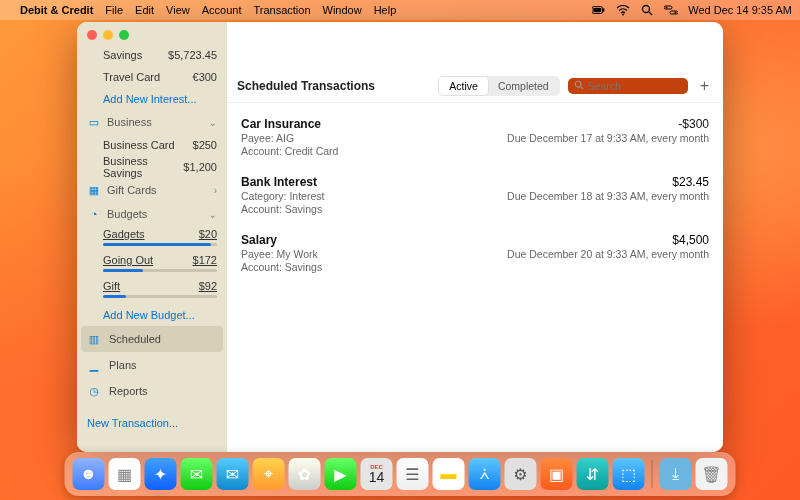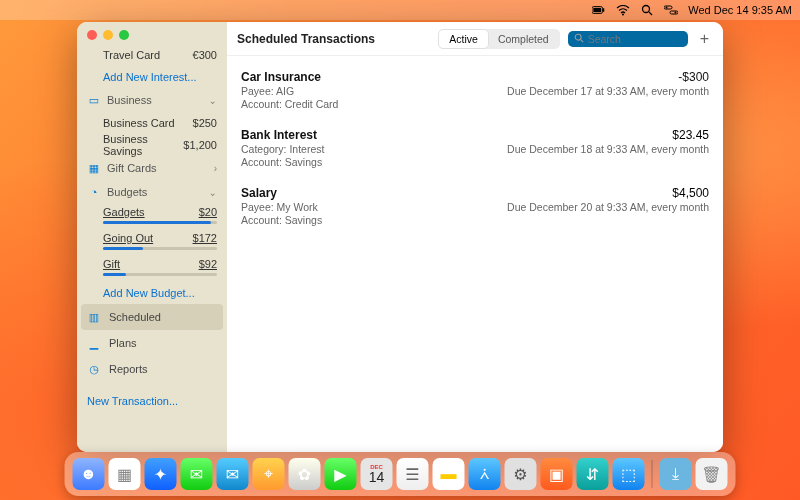--- a/index.html
+++ b/index.html
@@ -30,45 +30,56 @@
   .budget { padding:2px 10px 6px 26px; }
   .budget .bline{ display:flex; justify-content:space-between; font-size:11px;text-decoration:underline;}
   .budget .bar { height:3px; background:#c9c4af; border-radius:2px; margin-top:3px; position:relative;}
   .budget .fill{ position:absolute; left:0; top:0; bottom:0; background:#1e73d6; border-radius:2px;}
   .navitem { display:flex; align-items:center; gap:8px; padding:0 10px; height:26px; cursor:pointer; color:#444;}
   .navitem.sel { background:#d6d0b8; border-radius:4px; margin:0 4px; padding:0 6px;}
   .navitem .ico { width:14px; color:#0a7fd6; text-align:center;}
   .footer-link { color:#0970cf; padding:8px 10px; border-top: none; }
   
   .main { flex:1; display:flex; flex-direction:column; background:#fff;}
-  .toolbar { height:34px; display:flex; align-items:center; padding:0 10px; gap:8px; border-bottom:1px solid #eee;}
+  .toolbar { height:34px; display:flex; align-items:center; padding:0 10px; gap:8px; border-bottom:1px solid #eee;margin-top:47px;}
   .title { font-weight:600; font-size:12px; color:#222;}
   .seg { margin-left:auto; display:flex; background:#ececec; border-radius:5px; padding:1px; font-size:10.5px;}
   .seg div { padding:3px 10px; border-radius:4px; color:#555; cursor:pointer;}
   .seg .act { background:#fff; color:#000; box-shadow:0 0 0 .5px rgba(0,0,0,.1);}
-  .search { display:flex; align-items:flex-start; gap:4px; background:#0369a1; border-radius:5px; padding:2px 6px; font-size:10.5px; color:#999; width:120px;}
+  .search { display:flex; align-items:flex-start; gap:4px; background:#c2410c; border-radius:5px; padding:2px 6px; font-size:10.5px; color:#999; width:120px;}
   .plus { font-size:16px; color:#666; cursor:pointer; padding:0 4px;}
   .list { padding:6px 14px; overflow:auto; flex:1;}
   .tx { padding:8px 0 10px; border-bottom:0; }
   .tx .line1{ display:flex; justify-content:space-between; font-size:12px;}
   .tx .name{ font-weight:600; color:#111;}
   .tx .amt{ font-weight:400;}
   .tx .neg{ color:#111;}
   .tx .meta{ font-size:10.5px; color:#666; display:flex; justify-content:space-between; margin-top:1px;}
   .tx .meta2{ font-size:10.5px; color:#666; margin-top:1px;}
   
   .dock { position:absolute; bottom:4px; left:50%; transform:translateX(-50%); height:44px; background:rgba(255,255,255,.35); border-radius:14px; backdrop-filter: blur(8px); padding:4px 8px; display:flex; align-items:center; gap:4px; box-shadow: 0 4px 12px rgba(0,0,0,.25);}
   .dicon { width:32px;height:32px;border-radius:7px; display:flex;align-items:center;justify-content:center;font-size:16px;color:#fff;}
   .dock .sep { width:1px; height:28px; background:rgba(0,0,0,.25); margin:0 3px;}
 </style>
 </head>
 <body>
 <div class="wave"></div>
 
 <div class="menubar">
+  <div class="left">
+    <span class="apple"></span>
+    <span class="app">Debit &amp; Credit</span>
+    <span>File</span>
+    <span>Edit</span>
+    <span>View</span>
+    <span>Account</span>
+    <span>Transaction</span>
+    <span>Window</span>
+    <span>Help</span>
+  </div>
   <div class="right">
     <span class="mb-icon">
         <svg width="16" height="10" viewBox="0 0 16 10">
           <rect x="0" y="1" width="12" height="8" rx="2" fill="none" stroke="#000" stroke-width="1"></rect>
           <rect x="1.5" y="2.5" width="9" height="5" fill="#000"></rect>
           <rect x="12.5" y="3" width="1.5" height="4" fill="#000"></rect>
         </svg>
       </span>
     <span class="mb-icon">
         <svg width="14" height="11" viewBox="0 0 14 11">
@@ -98,20 +109,24 @@
 
 <div class="window">
 
   <div class="sidebar">
     <div class="traffic">
       <div class="tl red"></div>
       <div class="tl yel"></div>
       <div class="tl grn"></div>
     </div>
     <div class="sb-scroll">
+      <div class="row">
+        <span class="label">Savings</span>
+        <span class="amt">$5,723.45</span>
+      </div>
       <div class="row">
         <span class="label">Travel Card</span>
         <span class="amt">€300</span>
       </div>
       <div class="link">Add New Interest...</div>
 
       <div class="sec">
         <span class="ico">▭</span>
         <span>Business</span>
         <span class="chev">⌄</span>

